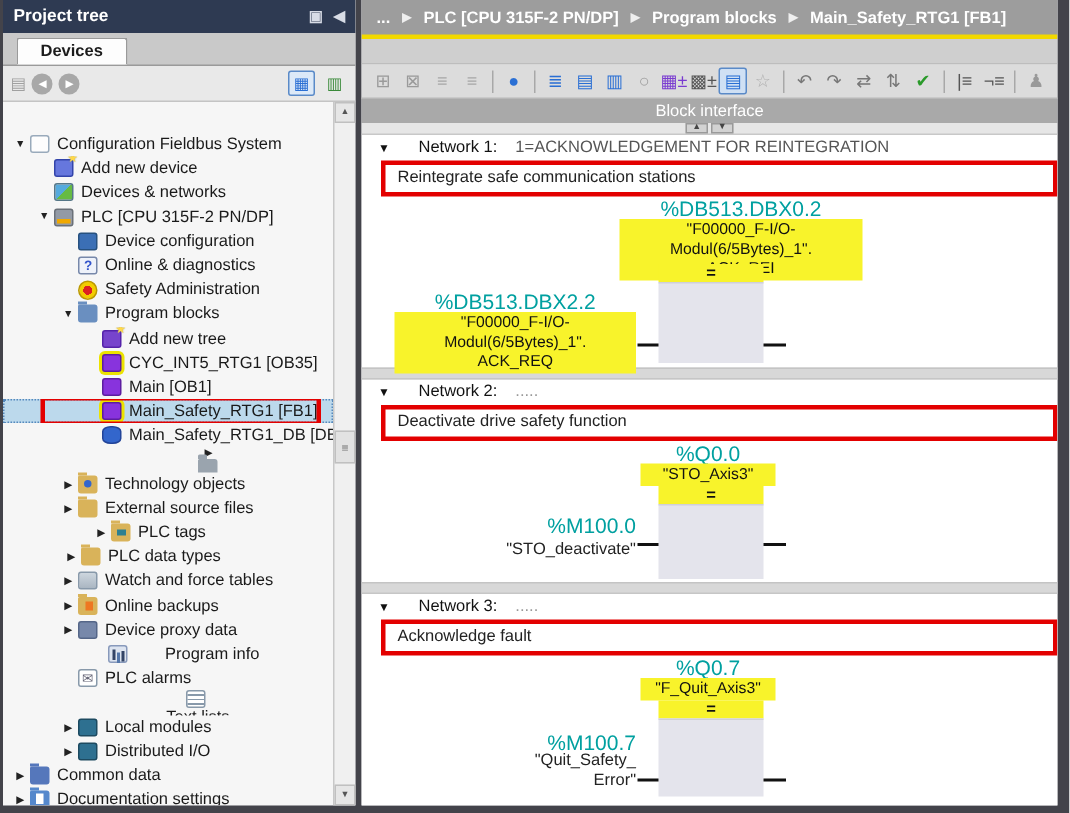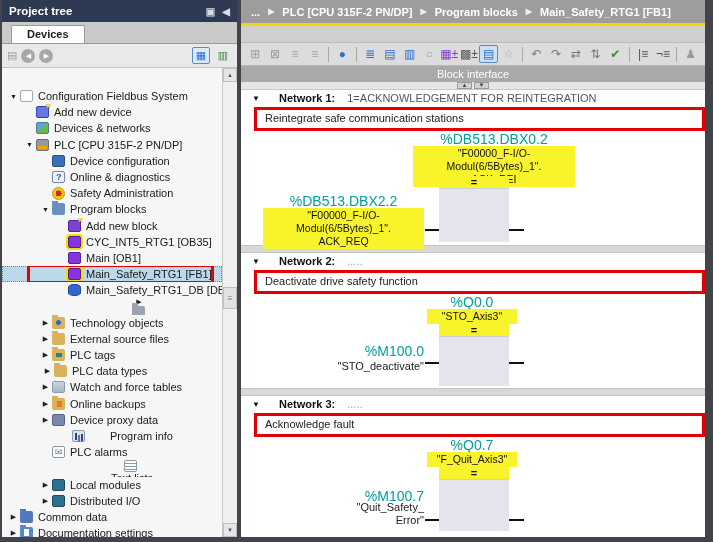--- a/index.html
+++ b/index.html
@@ -80,21 +80,21 @@
   .ed-ic{width:19px;height:18px;display:flex;align-items:center;justify-content:center;font-size:12px}
   .ed-ic.pressed{background:#cfe0f4;border:1px solid #5a8ac8;border-radius:2px}
   .ed-sep{width:1px;height:15px;background:#a8a8a8;margin:0 3px}
   .blockif{height:16px;background:#a9a9a9;color:#fff;font-size:11px;display:flex;align-items:center;justify-content:center;flex:none}
   .splitter{height:8px;background:#e6e6e6;border-bottom:1px solid #c8c8c8;display:flex;justify-content:center;gap:2px;align-items:center;flex:none}
   .sp-btn{width:15px;height:7px;background:#d2d2d2;border:1px solid #9a9a9a;font-size:6px;line-height:5px;color:#444;display:flex;align-items:center;justify-content:center}
   .canvas{flex:1;background:#fff;overflow:hidden;position:relative}
   .net-header{height:16px;display:flex;align-items:center;font-size:11px}
   .net-tri{width:12px;margin-left:11px;font-size:8px;color:#111}
   .net-tri::before{content:"▼"}
-  .net-label{margin-left:15px;font-weight:bold;color:#111}
+  .net-label{margin-left:15px;font-weight:normal;color:#111}
   .net-sub{margin-left:12px;color:#555}
   .net-comment{height:24px;line-height:17px;border:3px solid var(--annotation_red,#e30000);background:#fff;margin:1px 0 2px 13px;font-size:11px;padding-left:8px;color:#222}
   .net-sep{height:8px;background:#d8d8d8;border-top:1px solid #c4c4c4;border-bottom:1px solid #c6c6c6}
   .rung{position:relative}
   .abs{position:absolute}
   .addr{color:var(--operand_teal,#00a0a0);font-size:14px;line-height:12px}
   .tagbox{background:var(--tag_highlight_yellow,#f8f32b);color:#111;font-size:10.5px;line-height:13px;text-align:center;padding:1px 2px}
   .tagbox div:empty{display:none}
   .coil{width:70px}
   .coil-head{height:12px;background:var(--tag_highlight_yellow,#f8f32b);text-align:center;font-weight:bold;font-size:11px;line-height:12px;color:#111}
@@ -164,21 +164,21 @@
             <span class="tlabel">Safety Administration</span>
           </div>
           <div class="tree-row" style="padding-left: 38px;">
             <span class="expander">▼</span>
             <span class="ticon ic-folder-blocks fold"></span>
             <span class="tlabel">Program blocks</span>
           </div>
           <div class="tree-row" style="padding-left: 54px;">
             <span class="expander"></span>
             <span class="ticon ic-add-block star"></span>
-            <span class="tlabel">Add new block</span>
+            <span class="tlabel">Add new tree</span>
           </div>
           <div class="tree-row" style="padding-left: 54px;">
             <span class="expander"></span>
             <span class="ticon ic-fblock"></span>
             <span class="tlabel">CYC_INT5_RTG1 [OB35]</span>
           </div>
           <div class="tree-row" style="padding-left: 54px;">
             <span class="expander"></span>
             <span class="ticon ic-block"></span>
             <span class="tlabel">Main [OB1]</span>
@@ -201,21 +201,21 @@
           <div class="tree-row" style="padding-left: 38px;">
             <span class="expander">▶</span>
             <span class="ticon ic-folder-tech fold"></span>
             <span class="tlabel">Technology objects</span>
           </div>
           <div class="tree-row" style="padding-left: 38px;">
             <span class="expander">▶</span>
             <span class="ticon ic-folder-source fold"></span>
             <span class="tlabel">External source files</span>
           </div>
-          <div class="tree-row" style="padding-left: 38px;">
+          <div class="tree-row" style="padding-left: 60px;">
             <span class="expander">▶</span>
             <span class="ticon ic-folder-tags fold"></span>
             <span class="tlabel">PLC tags</span>
           </div>
           <div class="tree-row" style="padding-left: 40px;">
             <span class="expander">▶</span>
             <span class="ticon ic-folder-datatypes fold"></span>
             <span class="tlabel">PLC data types</span>
           </div>
           <div class="tree-row" style="padding-left: 38px;">

